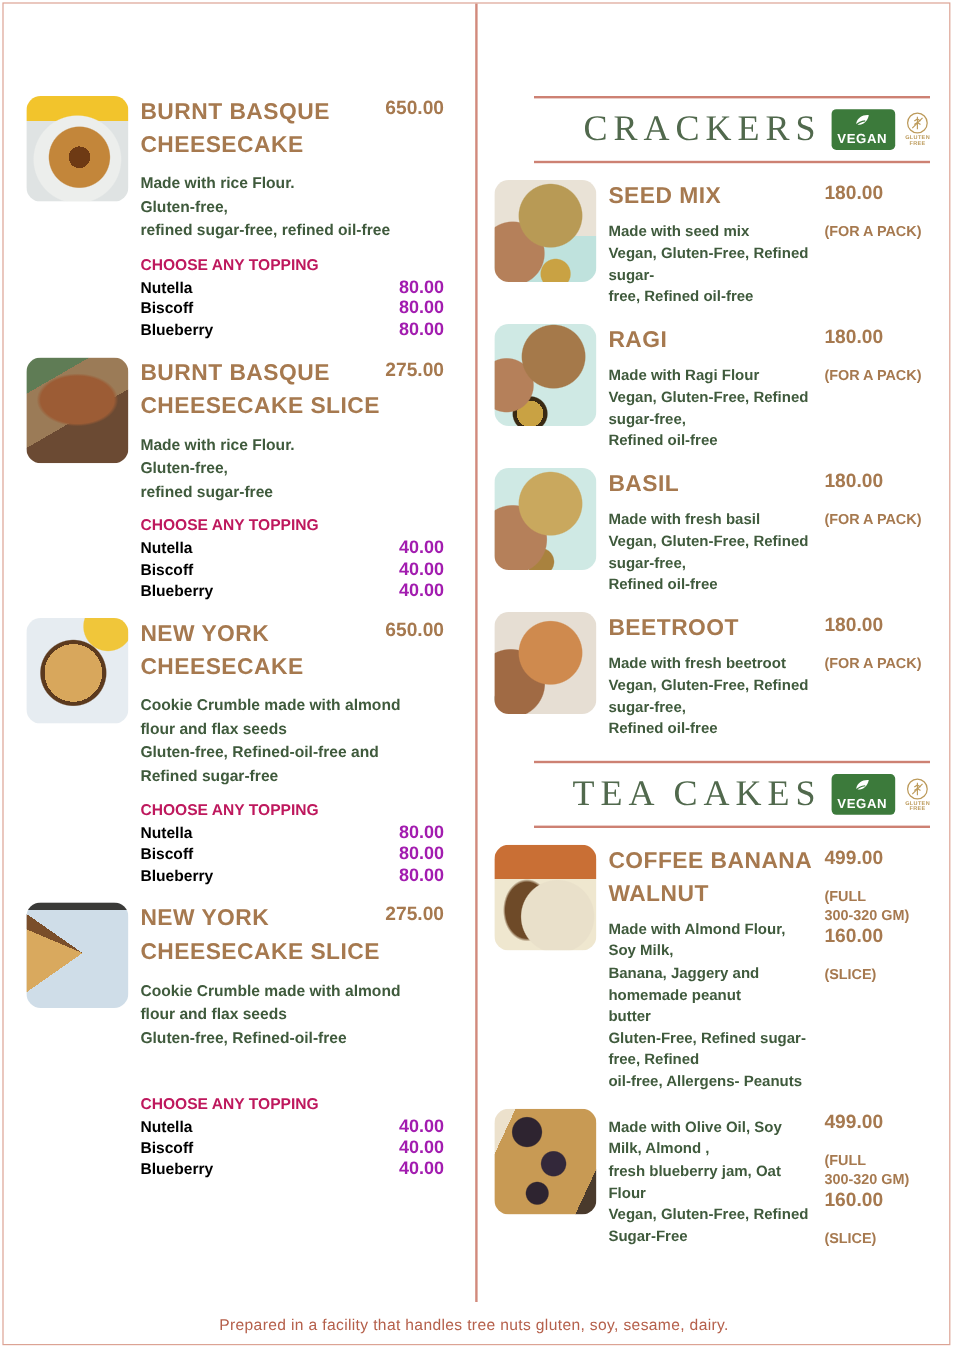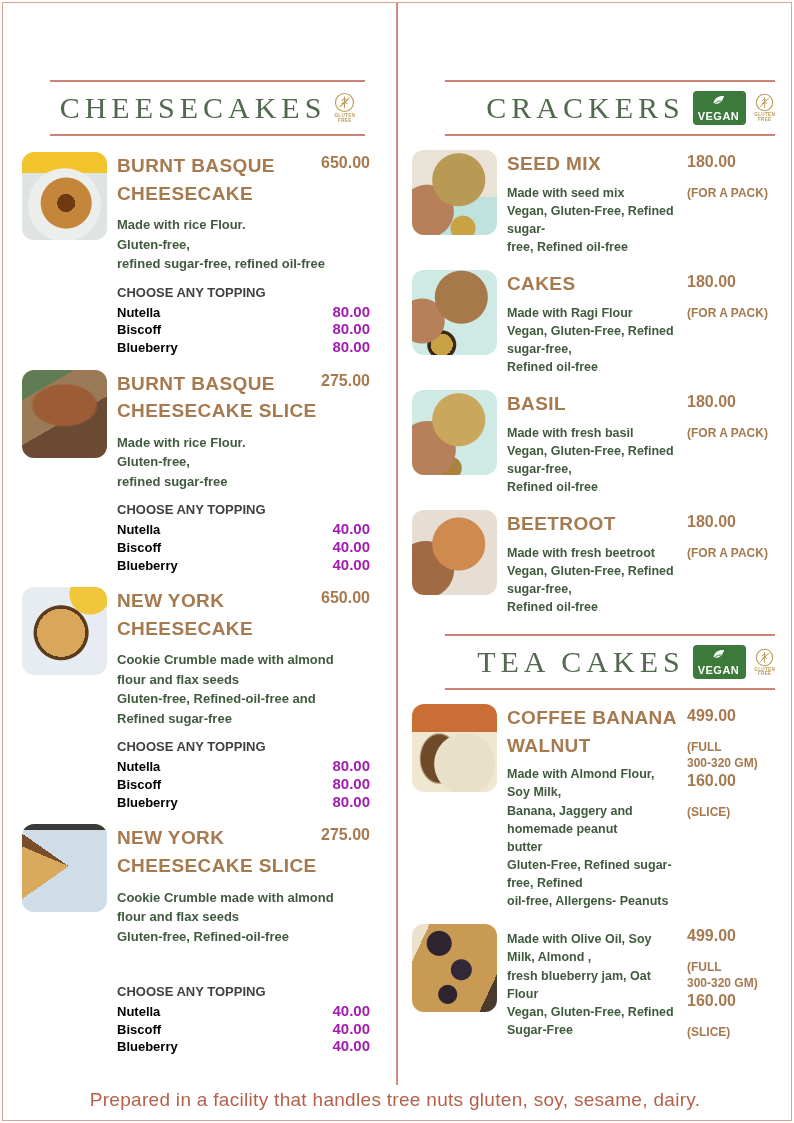--- a/index.html
+++ b/index.html
@@ -24,34 +24,34 @@
   .gf-badge .gf-label{font-size:4.6px;font-weight:bold;text-align:center;white-space:pre-line;margin-top:1px;letter-spacing:0.3px;}
 
   .item{display:flex;gap:10px;margin-bottom:14px;}
   .item-photo{width:85px;height:88px;border-radius:12px;flex:none;}
   .item-photo.sq{height:85px;}
   .item-body{flex:1;display:flex;flex-direction:column;min-width:0;}
   .title-row{display:flex;justify-content:space-between;align-items:flex-start;}
   .item-name{font-size:19px;font-weight:bold;color:#a6794f;line-height:1.45;white-space:pre-line;letter-spacing:0.4px;}
   .item-price{font-size:16px;font-weight:bold;color:#a6794f;white-space:nowrap;padding-top:2px;}
   .item-desc{font-size:13px;font-weight:bold;color:#3f5a3c;line-height:1.5;white-space:pre-line;margin-top:8px;}
-  .toppings-header{font-size:13px;font-weight:bold;color:#404040;margin-top:11px;margin-bottom:3px;}
+  .toppings-header{font-size:13px;font-weight:bold;color:#be185d;margin-top:11px;margin-bottom:3px;}
   .toppings-header.gap-big{margin-top:38px;}
   .topping-row{display:flex;justify-content:space-between;align-items:baseline;line-height:1.18;}
   .topping-name{font-size:13px;font-weight:bold;color:#000000;}
   .topping-price{font-size:15px;font-weight:bold;color:#a21caf;}
 
   .price-block{flex:none;width:88px;padding-top:2px;}
   .price-main{font-size:16px;font-weight:bold;color:#a6794f;line-height:1.3;}
   .price-note{font-size:12px;font-weight:bold;color:#a6794f;line-height:1.35;white-space:pre-line;margin-top:12px;}
   .r-item .item-name{font-size:19px;}
   .r-item .item-desc{font-size:12.5px;margin-top:6px;line-height:1.45;}
 
   .footer{position:absolute;left:0;right:4px;bottom:12px;text-align:center;
-          color:#b5604b;font-size:19px;letter-spacing:0.3px;}
+          color:#b5604b;font-size:13px;letter-spacing:0.3px;}
 
   
   .ph-basque{background:
     radial-gradient(circle at 52% 58%, #6e3a14 0 9px, #c3863a 9px 25px, transparent 26px),
     radial-gradient(circle at 50% 60%, #eceeec 0 36px, transparent 37px),
     linear-gradient(180deg,#f2c42c 0 24%, #dfe3e3 24%);}
   .ph-basque-slice{background:
     radial-gradient(ellipse 34px 22px at 50% 40%, #9c5c35 0 90%, transparent 100%),
     linear-gradient(150deg,#5f7c55 0 22%, #9b7b57 22% 55%, #6b4a33 55%);}
   .ph-ny{background:
@@ -93,38 +93,20 @@
 </style>
 </head>
 <body>
 
 <div class="page">
   <div class="page-border"></div>
   <div class="divider-v"></div>
 
   <div class="col col-left">
 
-    <div class="sec-header left-h">
-      <span class="sec-title">CHEESECAKES</span>
-      <span class="gf-badge">
-        <svg width="21" height="21" viewBox="0 0 20 20">
-          <circle cx="10" cy="10" r="8.6" fill="none" stroke="#bc9a5a" stroke-width="1.1"></circle>
-          <g stroke="#bc9a5a" stroke-width="1" fill="none">
-            <line x1="10" y1="4.5" x2="10" y2="15.5"></line>
-            <line x1="10" y1="6.5" x2="7.3" y2="8.3"></line>
-              <line x1="10" y1="6.5" x2="12.7" y2="8.3"></line>
-            <line x1="10" y1="9.5" x2="7.3" y2="11.3"></line>
-              <line x1="10" y1="9.5" x2="12.7" y2="11.3"></line>
-            <line x1="5.5" y1="14.5" x2="14.5" y2="5.5"></line>
-          </g>
-        </svg>
-        <span class="gf-label">GLUTEN
-FREE</span>
-      </span>
-    </div>
 
     <div class="item">
       <div class="item-photo ph-basque"></div>
       <div class="item-body">
         <div class="title-row">
           <span class="item-name">BURNT BASQUE
 CHEESECAKE</span>
           <span class="item-price">650.00</span>
         </div>
         <div class="item-desc">Made with rice Flour.
@@ -267,21 +249,21 @@
       </div>
       <div class="price-block">
         <div class="price-main">180.00</div>
         <div class="price-note">(FOR A PACK)</div>
       </div>
     </div>
 
     <div class="item r-item">
       <div class="item-photo sq ph-ragi"></div>
       <div class="item-body">
-        <span class="item-name">CAKES</span>
+        <span class="item-name">RAGI</span>
         <div class="item-desc">Made with Ragi Flour
 Vegan, Gluten-Free, Refined sugar-free,
 Refined oil-free</div>
       </div>
       <div class="price-block">
         <div class="price-main">180.00</div>
         <div class="price-note">(FOR A PACK)</div>
       </div>
     </div>
 

